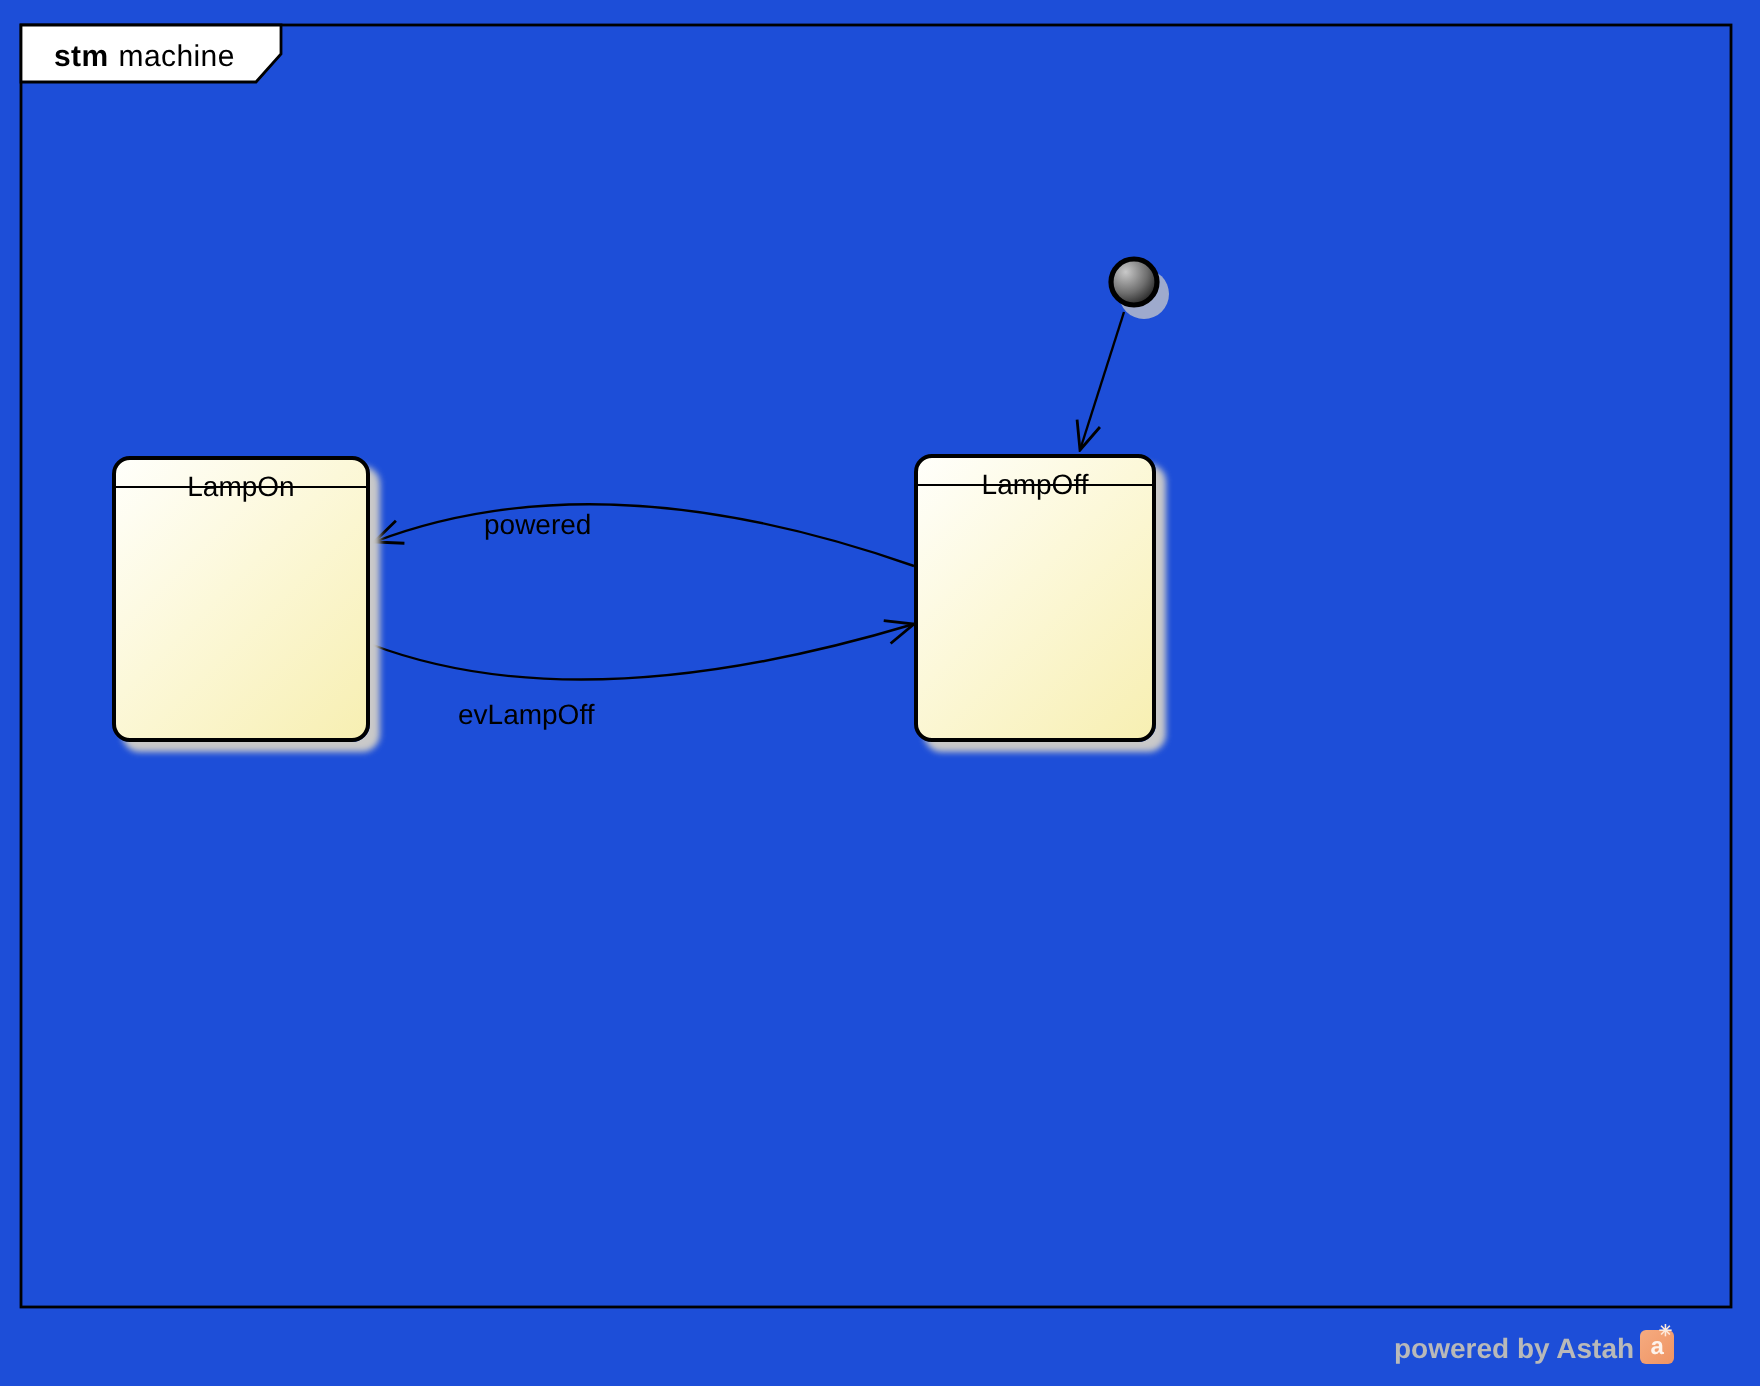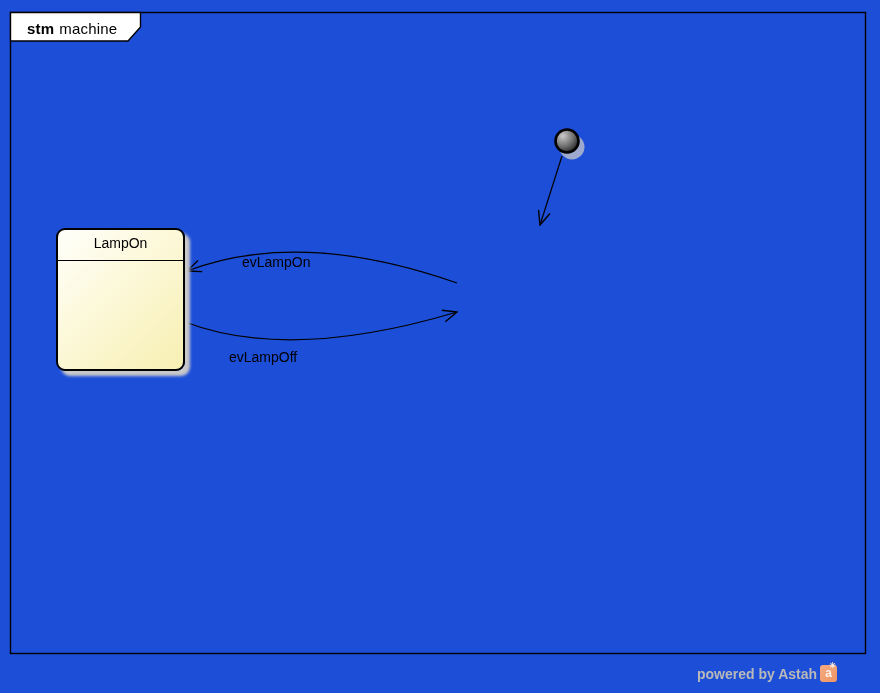--- a/index.html
+++ b/index.html
@@ -33,21 +33,21 @@
   .state {
     position: absolute;
     border: 2px solid #000;
     border-radius: 9px;
     background: linear-gradient(135deg, #fffffb 0%, #fcf8d9 45%, #f7efb2 100%);
     box-shadow: 5px 5px 3px #c9c9c9;
   }
   .state-lampon  { left: 56px;  top: 228px; width: 129px; height: 143px; }
   .state-lampoff { left: 457px; top: 227px; width: 121px; height: 144px; }
   .state-title {
-    height: 31px;
+    height: 14px;
     line-height: 27px;
     text-align: center;
     font-size: 14px;
     color: #000;
     border-bottom: 1.2px solid #000;
   }
   .state-body { flex: 1; }
   
   .transition-label {
     position: absolute;
@@ -124,22 +124,26 @@
 
   <div class="frame-label">
     <span class="kw">stm</span><span>machine</span>
   </div>
 
   <div class="state state-lampon">
     <div class="state-title">LampOn</div>
     <div class="state-body"></div>
   </div>
 
+  <div class="state state-lampoff">
+    <div class="state-title">LampOff</div>
+    <div class="state-body"></div>
+  </div>
 
-  <div class="transition-label label-evlampon">evLampOn</div>
+  <div class="transition-label label-evlampon">powered</div>
   <div class="transition-label label-evlampoff">evLampOff</div>
 
   <div class="footer">
     <span class="footer-text">powered by Astah</span>
     <span class="astah-logo">
       <span>a</span>
       <span class="spark">✳</span>
     </span>
   </div>
 

